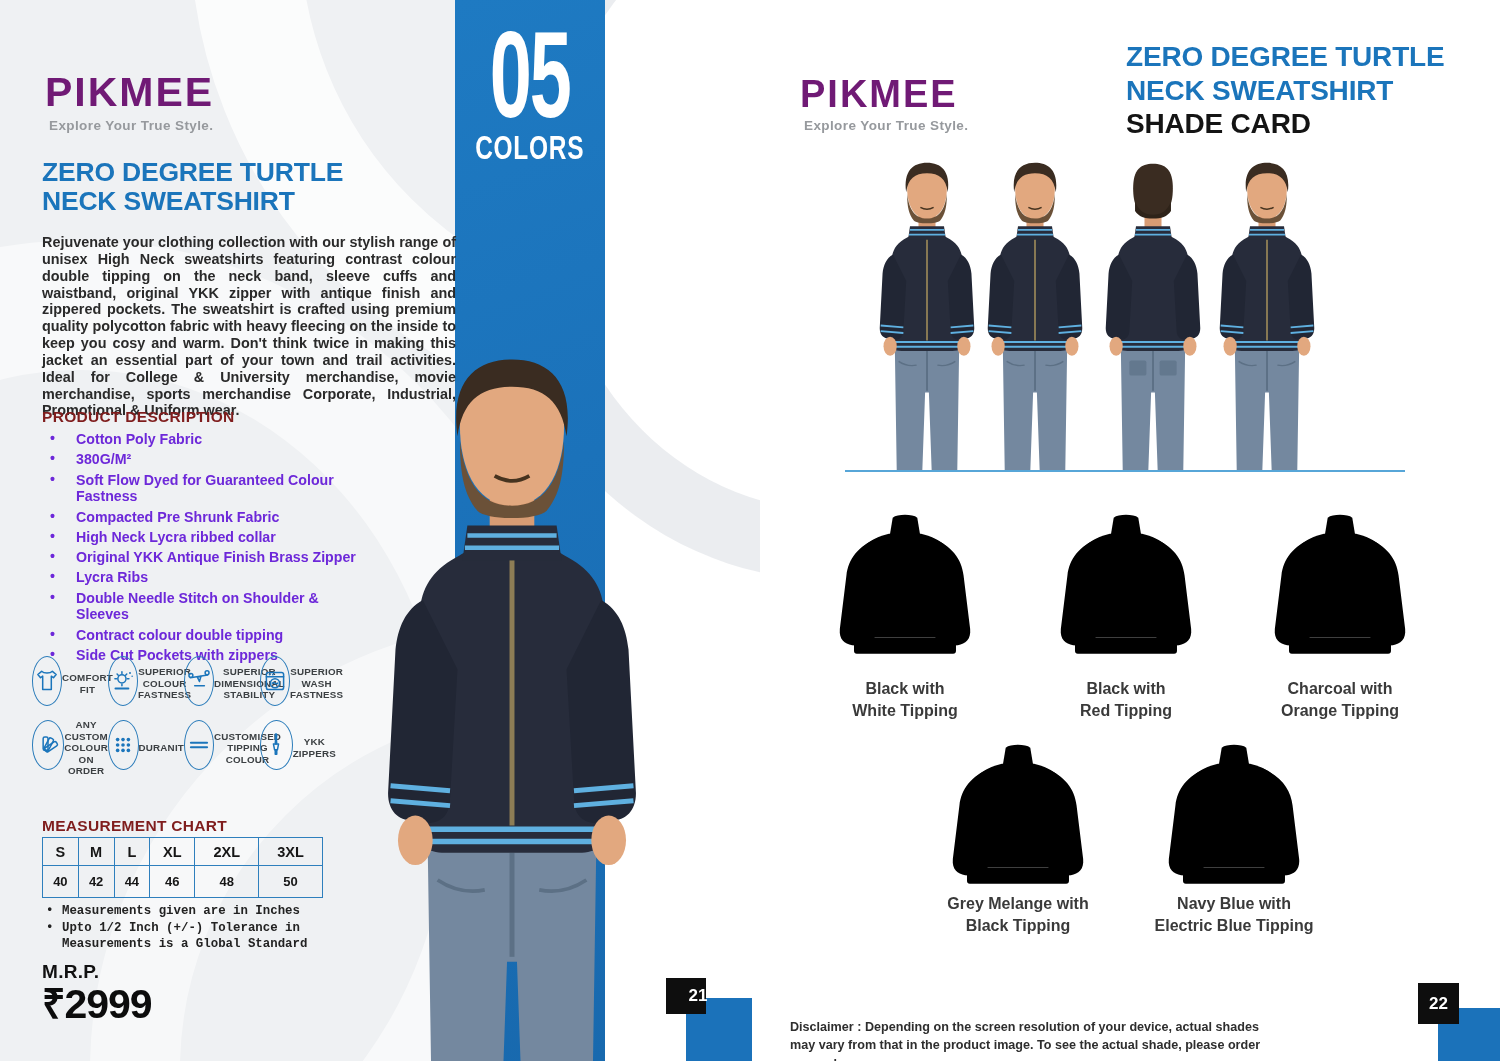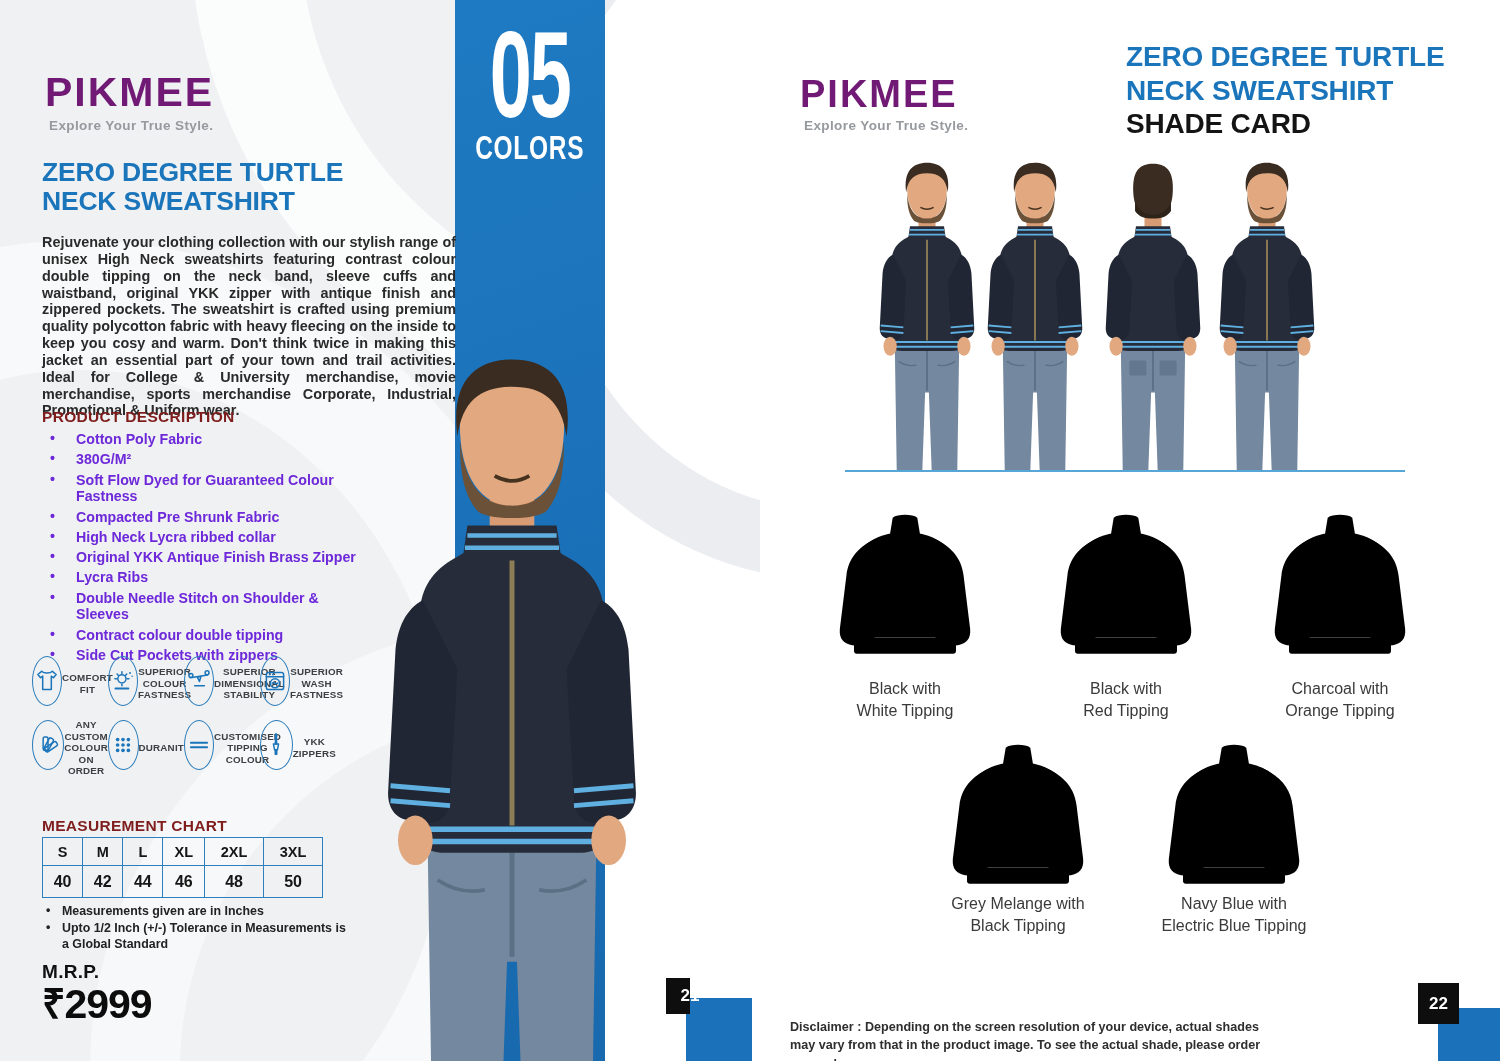--- a/index.html
+++ b/index.html
@@ -48,55 +48,55 @@
     display:flex; align-items:center; justify-content:center; }
   .icon-circle svg { width:28px; height:28px; stroke:#1b75bb; fill:none; stroke-width:1.4;
     stroke-linecap:round; stroke-linejoin:round; }
   .icon-label { margin-top:5px; text-align:center; color:#3c4043; font-size:9.8px; font-weight:700;
     letter-spacing:.2px; line-height:1.18; white-space:pre-line; }
 
   .mc-heading { position:absolute; left:42px; top:817px; z-index:3; }
   .size-table { position:absolute; left:42px; top:837px; width:281px; border-collapse:collapse; z-index:3; background:transparent; }
   .size-table th, .size-table td { border:1.8px solid #2e7fbd; text-align:center; color:#161616; }
   .size-table th { height:28px; font-size:14.5px; font-weight:800; }
-  .size-table td { height:32px; font-size:16px; font-weight:800; }
-
-  .notes { position:absolute; left:44px; top:903px; width:302px; list-style:none; z-index:3; }
+  .size-table td { height:32px; font-size:13px; font-weight:800; }
+
+  .notes { position:absolute; left:44px; top:903px; width:302px; list-style:none; z-index:3;font-family:Liberation Mono, monospace; }
   .notes li { position:relative; padding-left:18px; color:#222; font-size:12.4px; font-weight:700; line-height:1.35; }
   .notes li::before { content:"•"; position:absolute; left:2px; top:-1px; }
 
   .mrp { position:absolute; left:42px; top:961px; z-index:3; }
   .mrp-label { color:#111; font-size:19px; font-weight:800; letter-spacing:.3px; }
   .mrp-price { color:#0c0c0c; font-size:41px; font-weight:800; letter-spacing:-1px; line-height:1; margin-top:1px; }
 
   .model-large { position:absolute; left:326px; top:352px; width:372px; height:818px; z-index:2; }
 
   .page-badge { position:absolute; z-index:5; background:#0e0e0e; color:#fff; display:flex;
     align-items:center; justify-content:center; font-size:17px; font-weight:700; }
-  .badge-21 { left:666px; top:978px; width:24px; height:36px;padding-left:24px; }
+  .badge-21 { left:666px; top:978px; width:40px; height:36px;padding-left:24px; }
   .badge-22 { left:1418px; top:983px; width:41px; height:41px; }
   .badge-blue { position:absolute; background:#1b72ba; z-index:4; }
   .blue-21 { left:686px; top:998px; width:66px; height:63px; }
   .blue-22 { left:1438px; top:1008px; width:62px; height:53px; }
 
   
   .right-title { position:absolute; left:1126px; top:40px; font-size:28px; font-weight:800;
     line-height:1.2; letter-spacing:-.2px; }
   .right-title .blue { color:#1b75bb; display:block; }
   .right-title .black { color:#141414; display:block; }
 
   .model-row-figure { position:absolute; top:160px; width:142px; height:312px; }
   .m1 { left:856px; } .m2 { left:964px; } .m3 { left:1082px; } .m4 { left:1196px; transform:scaleX(-1); }
   .models-baseline { position:absolute; left:845px; top:470px; width:560px; height:2px; background:#57a6d8; }
 
   .shade { position:absolute; width:170px; height:160px; }
   .s1 { left:820px; top:512px; } .s2 { left:1041px; top:512px; } .s3 { left:1255px; top:512px; }
   .s4 { left:933px; top:742px; } .s5 { left:1149px; top:742px; }
   .shade-label { position:absolute; width:230px; text-align:center; color:#3a3a3a; font-size:16px;
-    font-weight:400; line-height:1.4; white-space:pre-line; }
+    font-weight:700; line-height:1.4; white-space:pre-line; }
   .l1 { left:790px; top:678px; } .l2 { left:1011px; top:678px; } .l3 { left:1225px; top:678px; }
   .l4 { left:903px; top:893px; } .l5 { left:1119px; top:893px; }
 
   .disclaimer { position:absolute; left:790px; top:1018px; width:478px; color:#2e2e2e;
     font-size:12.6px; font-weight:700; line-height:1.45; }
 
   .defs-hidden { position:absolute; width:0; height:0; overflow:hidden; }
 </style>
 </head>
 <body>

